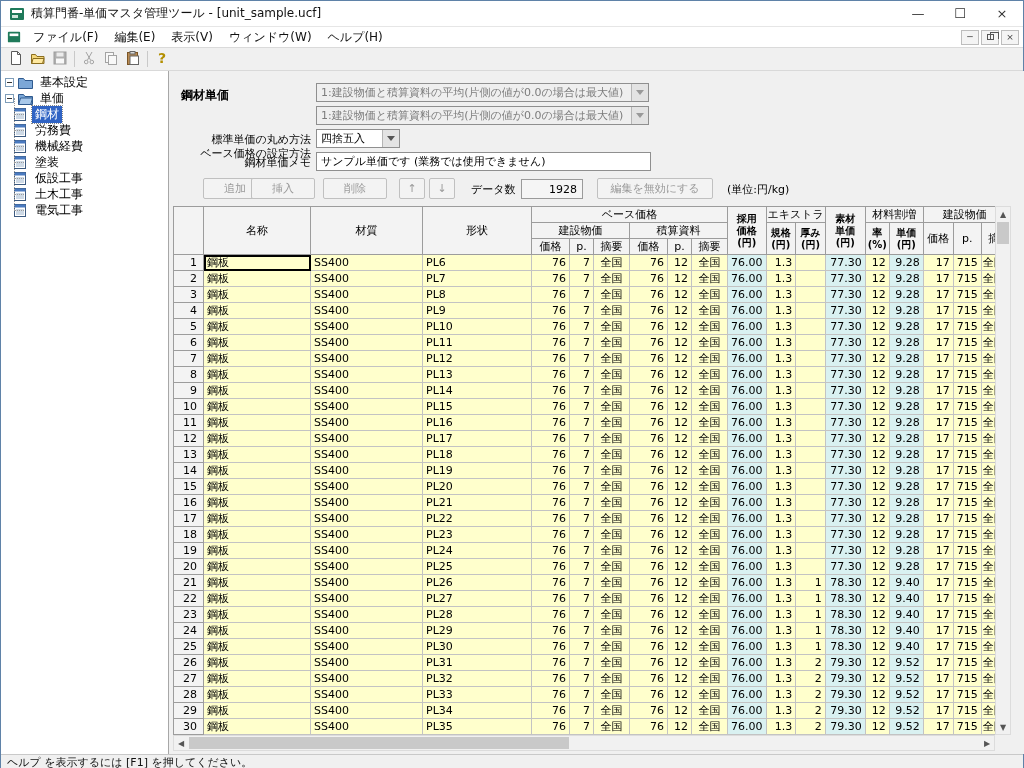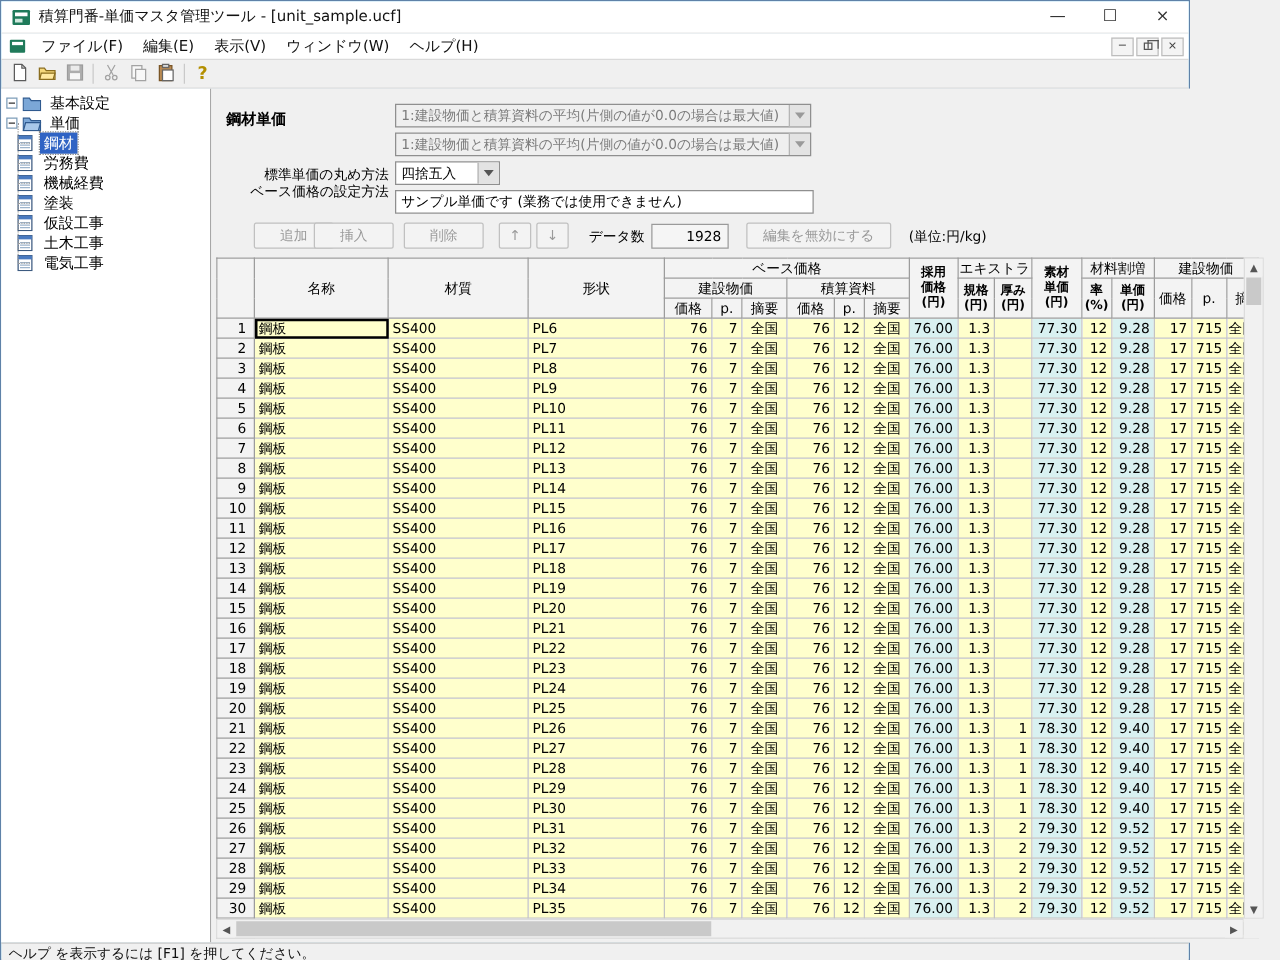--- a/index.html
+++ b/index.html
@@ -1,19 +1,19 @@
 <!DOCTYPE html>
 <html style="--cell-yellow: #ffffcc; --cell-cyan: #d9f1f1; --accent: #2f63c4;"><head>
 <meta charset="utf-8">
 <style>
   * { margin:0; padding:0; box-sizing:border-box; }
   html,body { width:1024px; height:768px; overflow:hidden; }
   body { font-family:"DejaVu Sans","Liberation Sans",sans-serif; font-size:12px; color:#000; background:#f0f0f0; }
 
-  #window { position:relative; width:952px; height:768px; background:#7dd3fc; border:1px solid #5f82a8; }
+  #window { position:relative; width:1024px; height:768px; background:#7dd3fc; border:1px solid #5f82a8; }
 
   
   .titlebar { position:absolute; left:0; top:0; width:100%; height:26px; background:#ffffff; display:flex; align-items:center; border-bottom:1px solid #e6e6e6; }
   .app-icon { width:16px; height:16px; margin:0 6px 0 8px; flex:0 0 auto; }
   .title-text { font-size:12px; color:#111; white-space:nowrap; }
   .caption-btns { margin-left:auto; display:flex; height:100%; }
   .cap-btn { width:42px; height:100%; display:flex; align-items:center; justify-content:center; font-size:13px; color:#333; }
 
   
   .menubar { position:absolute; left:0; top:26px; width:100%; height:21px; background:#ffffff; display:flex; align-items:center; border-bottom:1px solid #dadada; }
@@ -265,20 +265,21 @@
         <span class="cb-text">1:建設物価と積算資料の平均(片側の値が0.0の場合は最大値)</span>
         <span class="cb-arrow"></span>
       </div>
 
       <div class="fld-label" style="left:-118px; top:61px;">標準単価の丸め方法</div>
       <div class="combo" style="left:147px; top:58px; width:84px;">
         <span class="cb-text">四捨五入</span>
         <span class="cb-arrow"></span>
       </div>
 
+      <div class="fld-label" style="left:-118px; top:84px;">鋼材単価メモ</div>
       <div class="txtbox" style="left:147px; top:81px; width:335px;">サンプル単価です (業務では使用できません)</div>
 
       <div class="btn disabled" style="left:10px; top:107px; width:64px;margin-left:24px;">追加</div>
       <div class="btn disabled" style="left:82px; top:107px; width:64px;">挿入</div>
       <div class="btn disabled" style="left:154px; top:107px; width:64px;">削除</div>
       <div class="btn disabled" style="left:230px; top:107px; width:26px;">↑</div>
       <div class="btn disabled" style="left:260px; top:107px; width:26px;">↓</div>
       <div class="inline-label" style="left:302px; top:111px;">データ数</div>
       <div class="count-box" style="left:352px; top:108px; width:62px;">1928</div>
       <div class="btn disabled" style="left:428px; top:107px; width:116px;">編集を無効にする</div>

